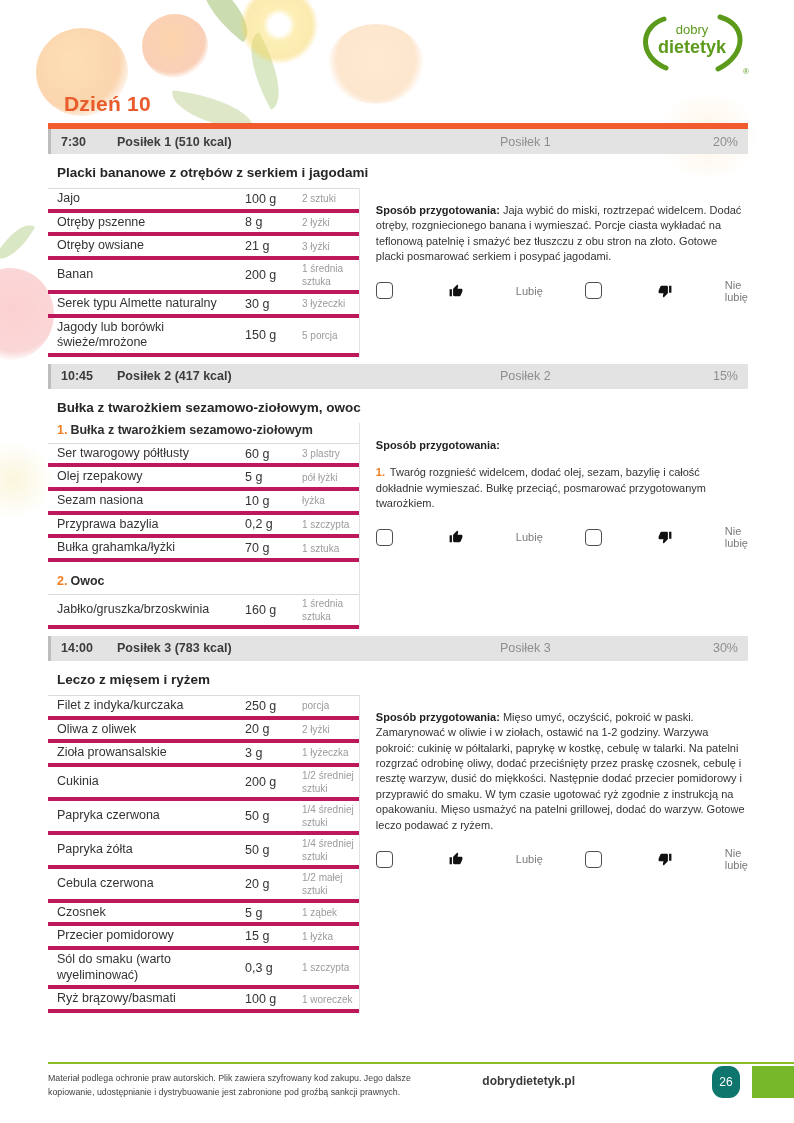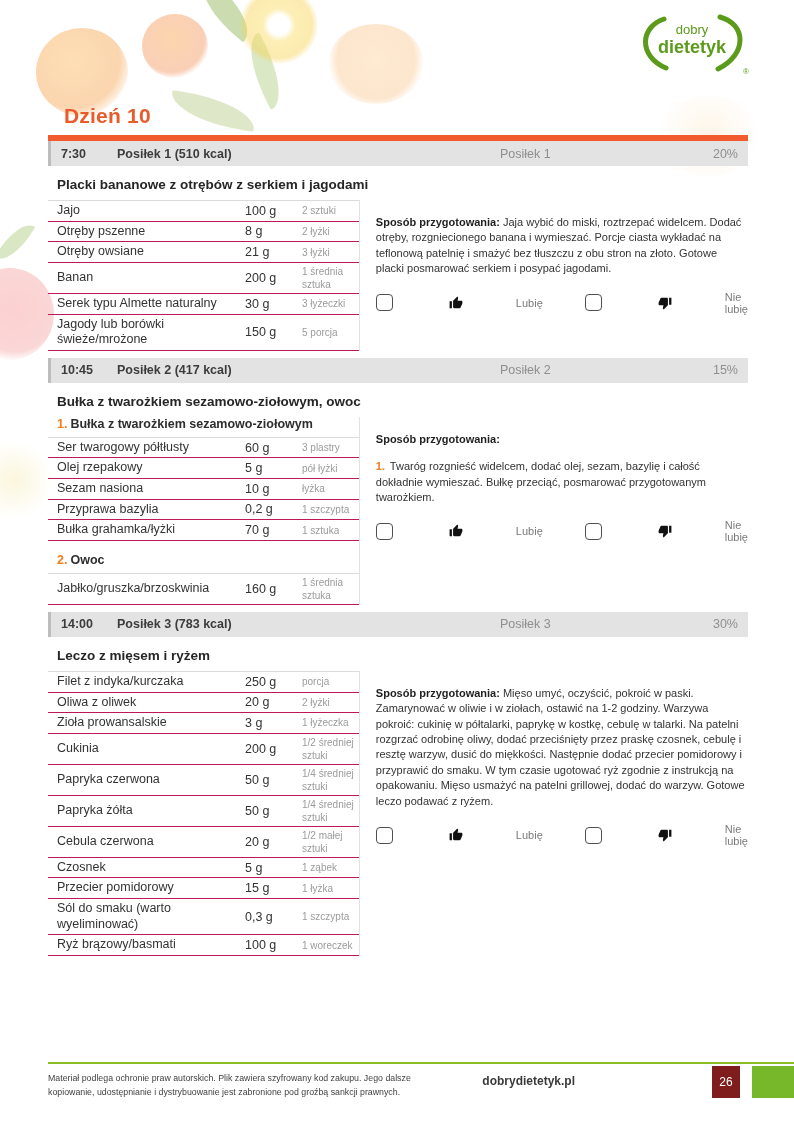--- a/index.html
+++ b/index.html
@@ -26,42 +26,42 @@
   .d-leaf2 { left:228px; top:58px; width:74px; height:26px; transform:rotate(62deg); background:rgba(150,190,90,.35); border-radius:4% 95% 4% 95%; }
   .d-leaf3 { left:170px; top:96px; width:86px; height:30px; transform:rotate(8deg); background:rgba(160,190,100,.35); border-radius:4% 95% 4% 95%; }
   .d-leaf4 { left:-8px; top:232px; width:46px; height:20px; transform:rotate(120deg); background:rgba(150,185,90,.35); border-radius:4% 95% 4% 95%; }
   .d-grapefruit { left:-34px; top:268px; width:88px; height:92px;
     background:radial-gradient(circle at 55% 45%, rgba(250,170,170,.55), rgba(242,140,140,.35) 60%, transparent 74%); }
   .d-yellow { left:-26px; top:440px; width:80px; height:80px;
     background:radial-gradient(circle, rgba(240,225,140,.30), transparent 70%); }
   
   .logo { position:absolute; top:12px; right:40px; width:124px; height:64px; }
   
-  .content { position:absolute; left:48px; top:16px; width:700px; }
+  .content { position:absolute; left:48px; top:4px; width:700px; }
   .day-title { margin:88px 0 7px 16px; font-size:21px; font-weight:700; color:#e95b2b; letter-spacing:.2px; }
   .orange-bar { height:6px; background:#f15b2d; }
   .meal { margin-bottom:7px; }
   .meal-header {
     position:relative; height:25px; background:#e3e3e3;
     border-left:3px solid #bdbdbd; display:flex; align-items:center;
     font-size:12.5px; font-weight:700; color:#3c3c3c;
   }
   .mh-time { margin-left:10px; width:56px; }
   .mh-title { }
   .mh-name { position:absolute; left:449px; font-weight:400; color:#8e8e8e; }
   .mh-pct  { position:absolute; right:10px; font-weight:400; color:#8e8e8e; }
   .recipe-title { margin:11px 0 8px 9px; font-size:13.5px; font-weight:700; color:#262626; }
   .meal-body { display:flex; align-items:stretch; }
   .col-left { width:449px; }
   .col-right { flex:1; border-left:1px solid #e2e2e2; padding-left:16px; }
   
   .ing-table { border-top:1px solid #dadada; }
   .ing-row {
     display:grid; grid-template-columns:188px 57px 1fr; align-items:center;
-    border-bottom:1px solid #be185d; min-height:19px; padding:2px 0 2px 9px;
+    border-bottom:4px solid #be185d; min-height:19px; padding:2px 0 2px 9px;
   }
   .ing-name { font-size:12.5px; color:#333; line-height:1.25; padding-right:6px; }
   .ing-amount { font-size:12.5px; color:#333; }
   .ing-measure { font-size:10px; color:#9b9b9b; line-height:1.3; max-width:92px; }
   .section-head { margin:12px 0 6px 9px; font-size:12.5px; font-weight:700; color:#2e2e2e; }
   .section-num { color:#f07d1f; margin-right:3px; }
   
   .prep { font-size:11px; line-height:1.4; color:#333;margin-top:15px; }
   .prep b { color:#1f1f1f; }
   .prep-step { margin-top:12px; font-size:11px; line-height:1.4; color:#333; }
@@ -75,22 +75,22 @@
   }
   .thumb { margin-left:8px; flex:none; }
   .like-label { margin-left:5px; font-size:11px; color:#7a7a7a; }
   
   .footer { position:absolute; left:0; top:1062px; width:671px; height:61px; }
   .footer-line { position:absolute; left:48px; top:0; width:746px; height:2px; background:#8bbd27; }
   .footer-copy { position:absolute; left:48px; top:9px; width:392px; font-size:8.8px; line-height:1.6; color:#3f3f3f; }
   .footer-site { position:absolute; right:96px; top:12px; font-size:12px; font-weight:700; color:#3a3a3a; }
   .page-num {
     position:absolute; left:712px; top:4px; width:28px; height:32px;
-    background:#7f1d1d; color:#fff; font-size:12px;
-    display:flex; align-items:center; justify-content:center;
+    background:#0f766e; color:#fff; font-size:12px;
+    display:flex; align-items:center; justify-content:center;border-radius:11px;
   }
   .footer-block { position:absolute; left:752px; top:4px; width:42px; height:32px; background:#76b82a; }
 </style>
 </head>
 <body>
 
 <div class="page">
 
   <div class="deco fruit d-orange1"></div>
   <div class="deco fruit d-mandarin"></div>

